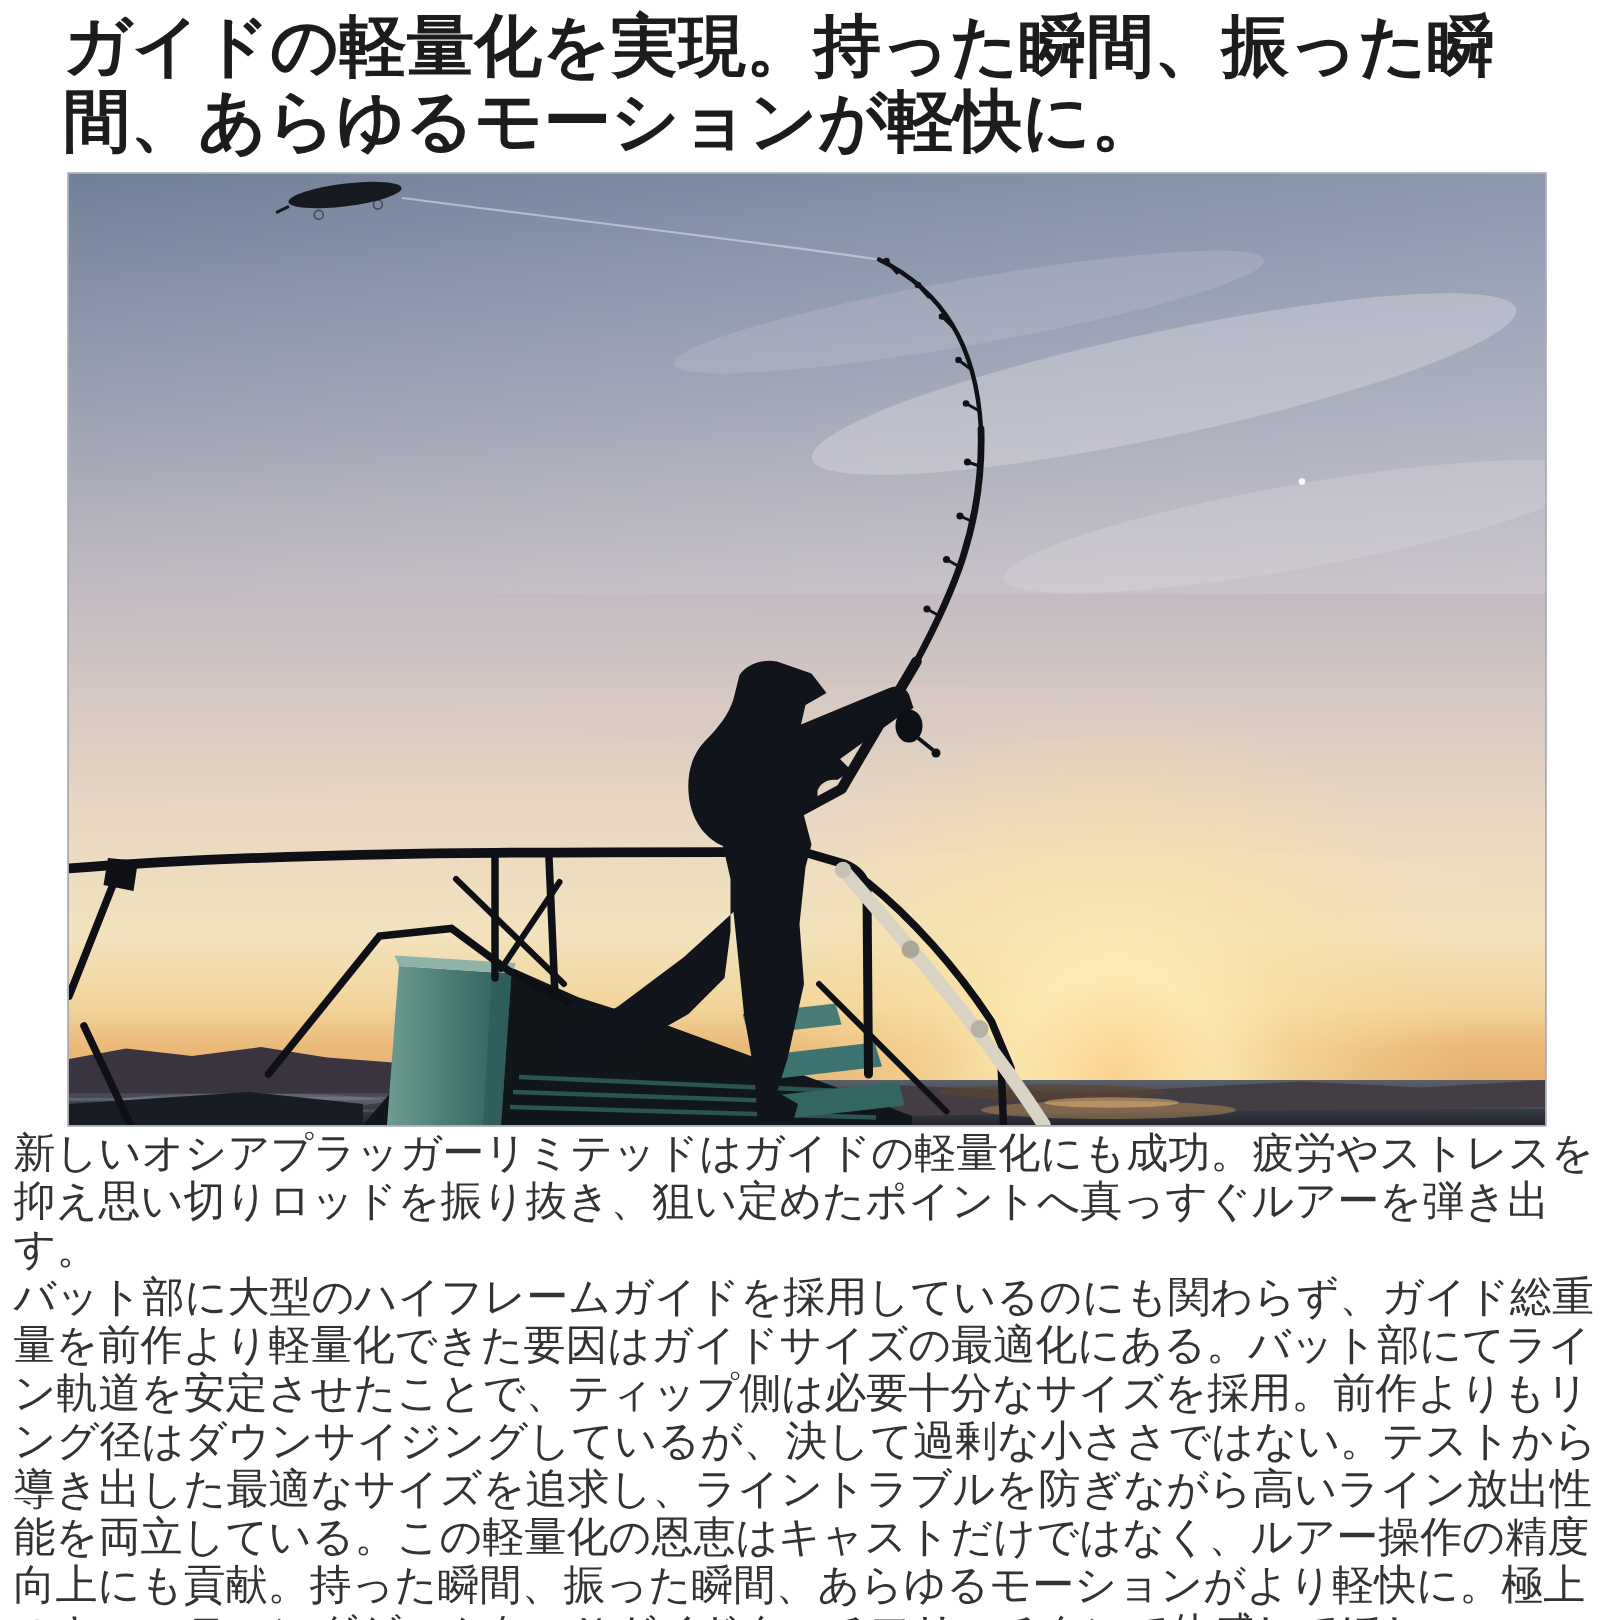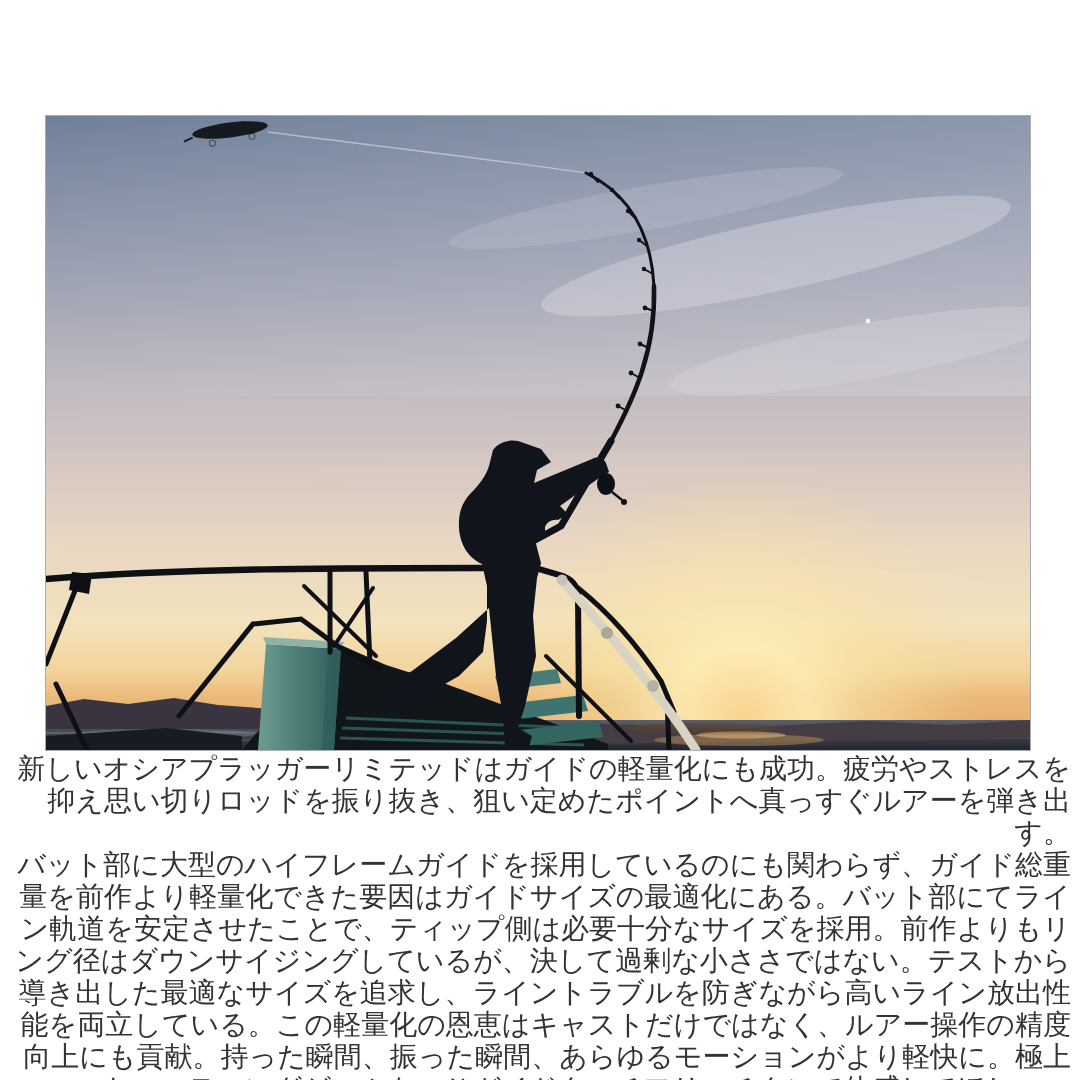--- a/index.html
+++ b/index.html
@@ -7,27 +7,28 @@
         font-family:"Liberation Sans","DejaVu Sans",sans-serif;}
   .heading{position:absolute;left:42px;top:6px;width:1005px;margin:0;
            font-family:"Liberation Serif","DejaVu Serif",serif;
            font-weight:600;font-size:45px;line-height:50px;color:#1c1c1c;
            letter-spacing:0px;}
   .photo{position:absolute;left:45px;top:115px;width:984px;height:634px;margin:0;
          border:1px solid #a9adb3;box-sizing:content-box;background:#8e93a8;}
   .photo svg{display:block;width:984px;height:634px;}
   .body-text{position:absolute;left:9px;top:753px;width:1062px;
              font-size:28px;line-height:32px;color:#333333;}
-  .body-text p{margin:0;padding:0;text-align:right;}
+  .body-text p{margin:0;padding:0;}
 </style>
 </head>
 <body>
 
 <div class="page">
 
+  <h1 class="heading">ガイドの軽量化を実現。持った瞬間、振った瞬間、あらゆるモーションが軽快に。</h1>
 
   <figure class="photo">
     <svg viewBox="0 0 984 634" preserveAspectRatio="none">
       <defs>
         <linearGradient id="skyGrad" x1="0" y1="0" x2="0" y2="1">
           <stop offset="0" stop-color="#708099"></stop>
           <stop offset="0.12" stop-color="#8691a7"></stop>
           <stop offset="0.28" stop-color="#a2a6b5"></stop>
           <stop offset="0.42" stop-color="#bfb9c1"></stop>
           <stop offset="0.55" stop-color="#d6c8c3"></stop>

